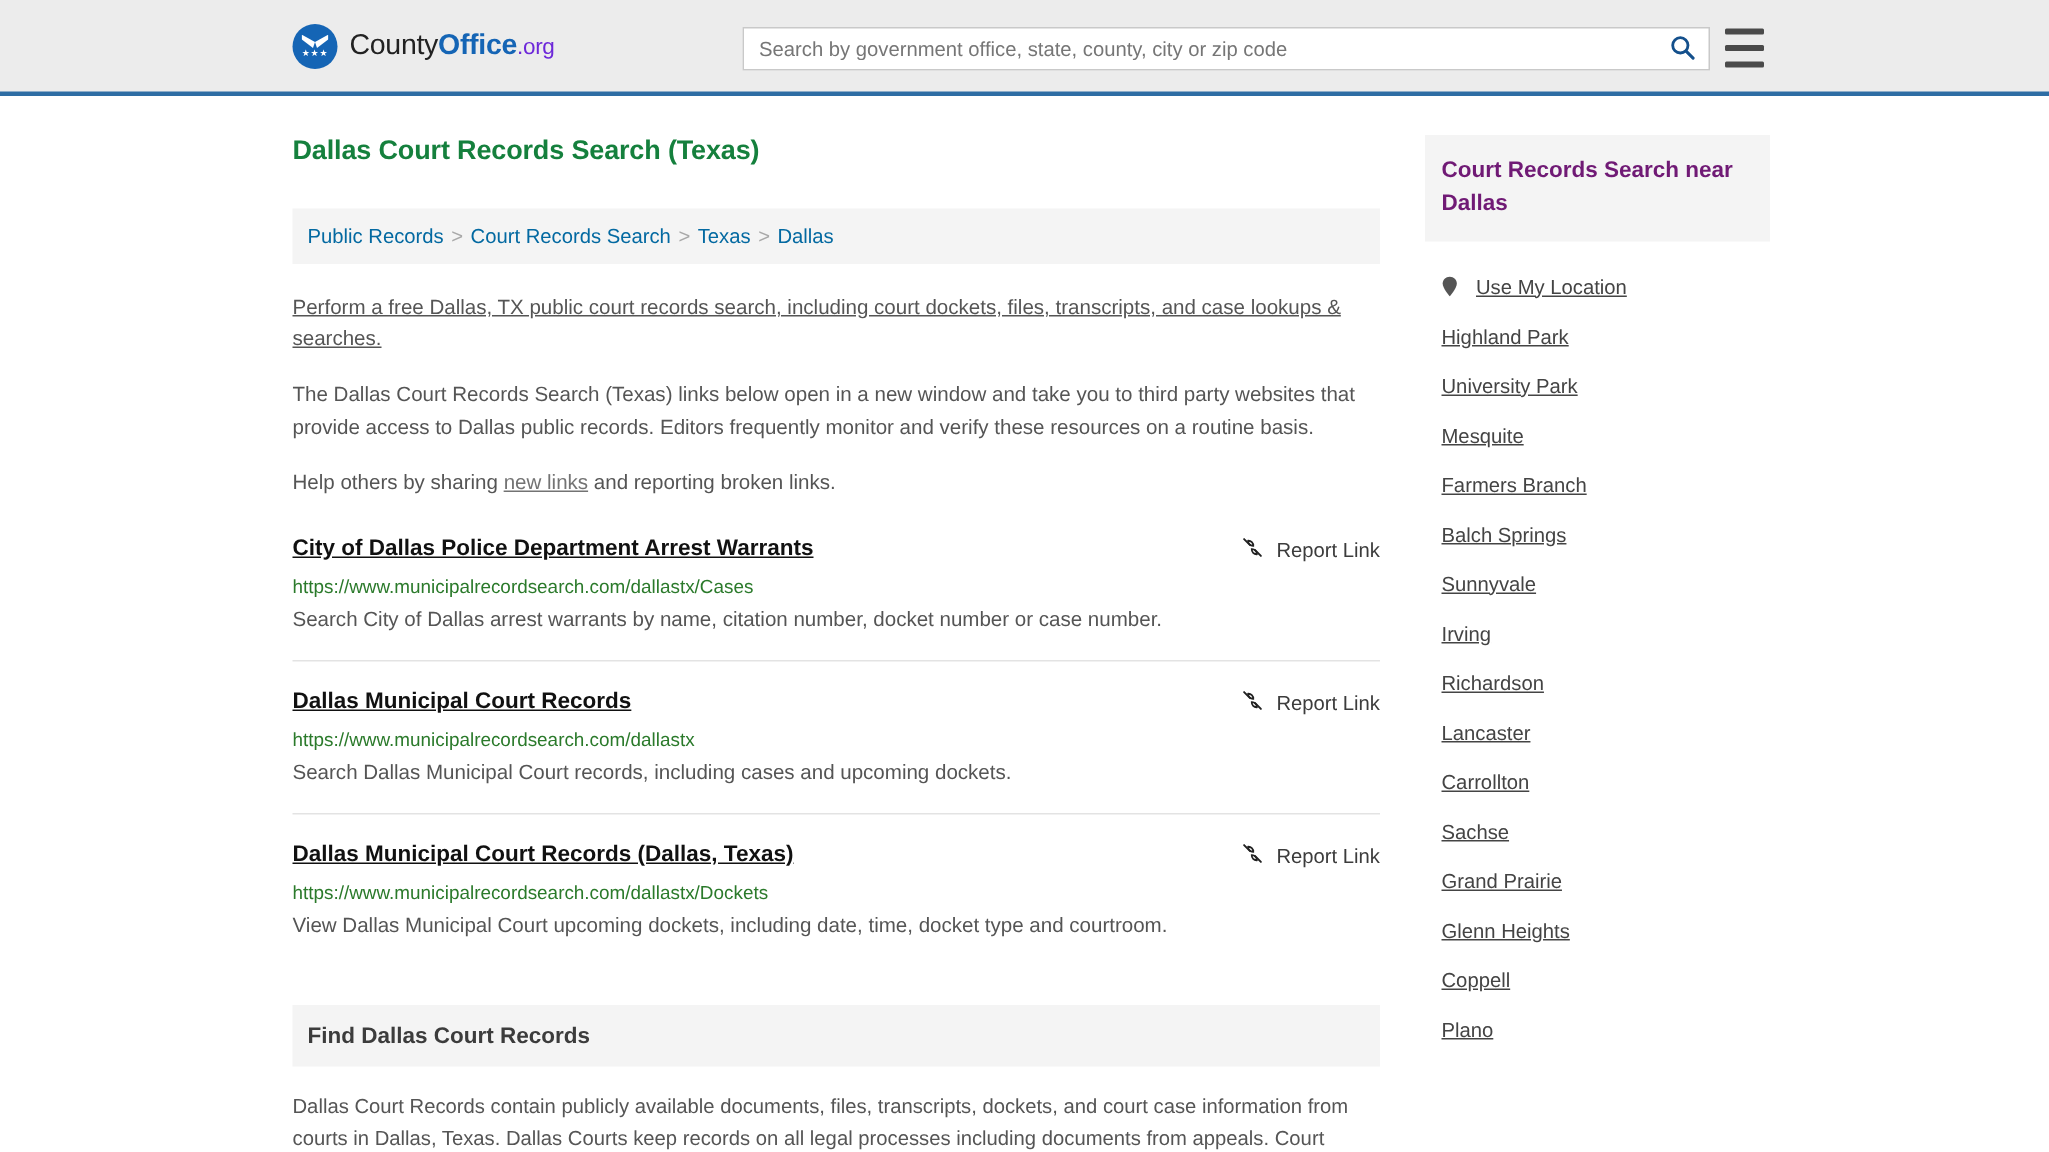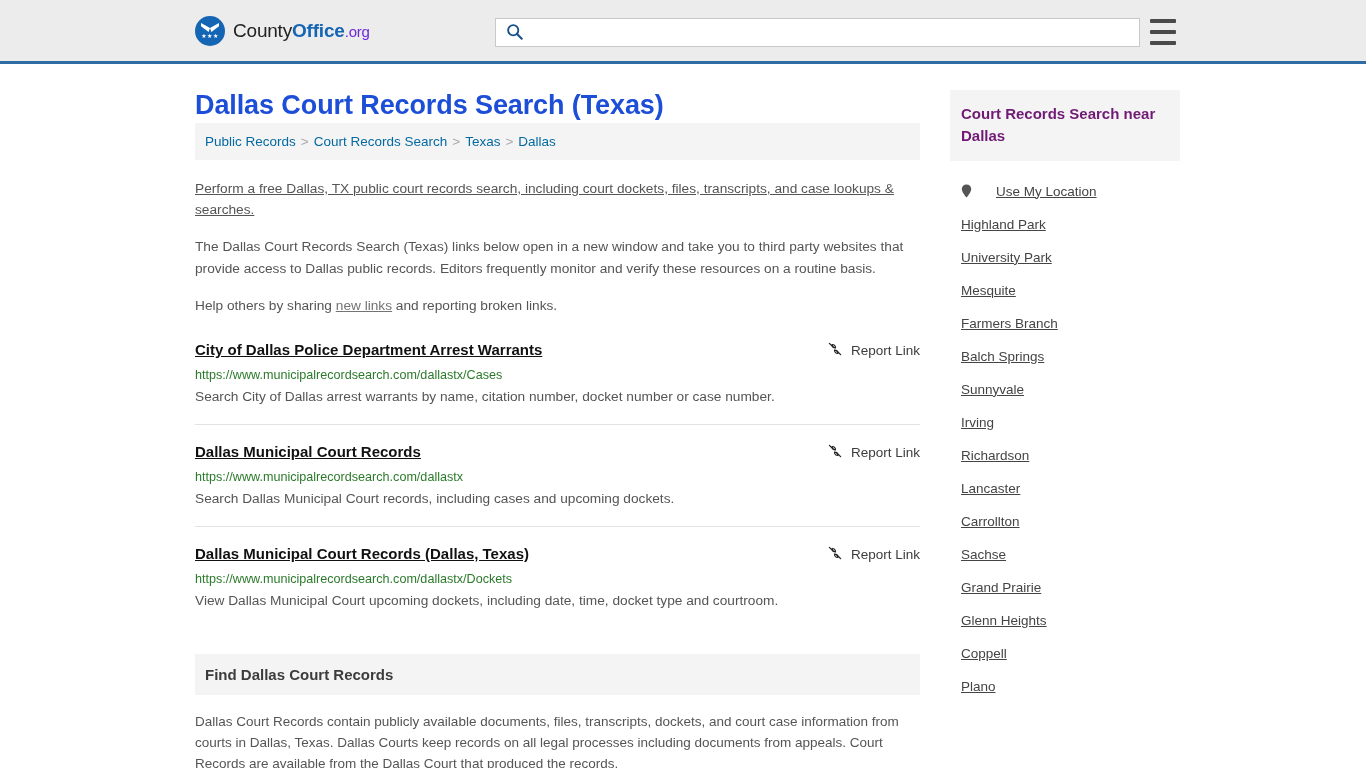--- a/index.html
+++ b/index.html
@@ -146,24 +146,24 @@
   .container {
     width: 985px;
     margin-left: 195px;
     display: flex;
     gap: 30px;
   }
   .main-col { width: 725px; flex: none; }
   .side-col { width: 230px; flex: none; }
 
   h1.page-title {
-    font-size: 27px;
-    color: #1d4ed8;
+    font-size: 18px;
+    color: #15803d;
     font-weight: bold;
-    margin: 26px 0 2px 0;
+    margin: 26px 0 28px 0;
     letter-spacing: -0.1px;
   }
 
   .breadcrumb {
     background: #f4f4f4;
     padding: 11px 10px;
     font-size: 13.5px;
     color: #555555;
   }
   .breadcrumb a {
@@ -253,21 +253,21 @@
     font-size: 15px;
     font-weight: bold;
     color: #701a75;
     line-height: 1.45;
     margin-top: 26px;
   }
   .side-list { margin-top: 14px; }
   .side-item {
     display: flex;
     align-items: center;
-    gap: 24px;
+    gap: 12px;
     padding: 9px 0 9px 11px;
   }
   .side-item a {
     font-size: 13.5px;
     color: #444444;
     text-decoration: underline;
   }
   .pin-icon {
     width: 11px;
     height: 14px;
@@ -281,20 +281,21 @@
 <header class="site-header">
   <a class="brand" href="#">
     <span class="logo-mark">
       <span class="bird"></span>
       <span class="stars">★★★</span>
     </span>
     <span class="brand-name"><span>County</span><span class="bold-blue">Office</span><span class="tld">.org</span></span>
   </a>
 
   <div class="search-wrap">
+    <input class="search-input" type="text" placeholder="Search by government office, state, county, city or zip code" style="">
     <button class="search-btn">
       <span>
         <svg width="17" height="17" viewBox="0 0 20 20" aria-hidden="true">
           <circle cx="8.5" cy="8.5" r="6" fill="none" stroke="#14508c" stroke-width="2.2"></circle>
           <line x1="13" y1="13" x2="18.5" y2="18.5" stroke="#14508c" stroke-width="2.4" stroke-linecap="round"></line>
         </svg>
       </span>
     </button>
   </div>
 

